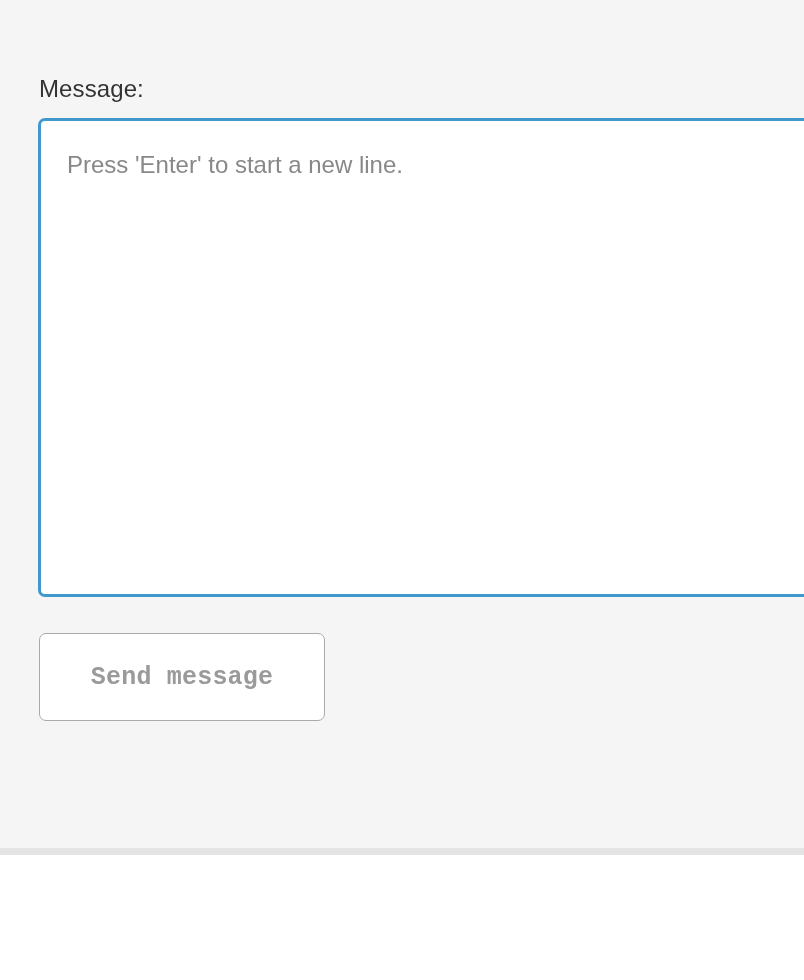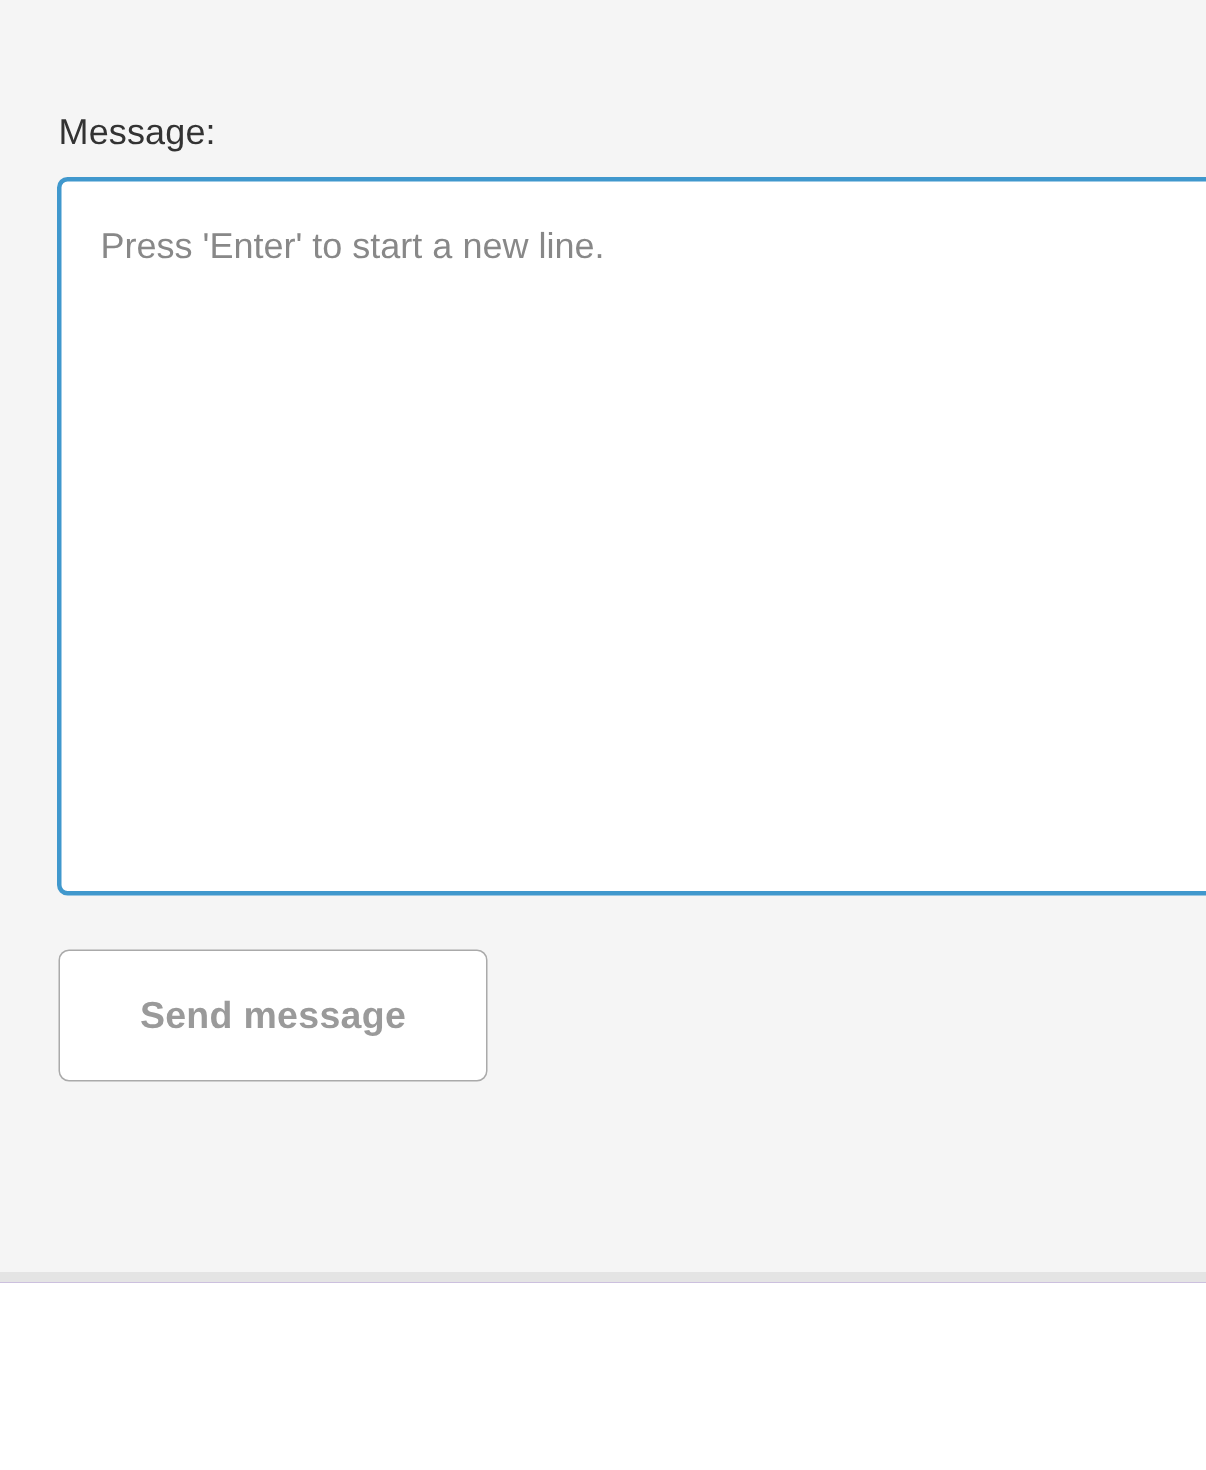--- a/index.html
+++ b/index.html
@@ -96,21 +96,21 @@
   .send-button {
     position: absolute;
     left: 39px;
     top: 633px;
     width: 286px;
     height: 88px;
     box-sizing: border-box;
     background: #ffffff;
     border: 1px solid #aaaaaa;
     border-radius: 7px;
-    font-family: Liberation Sans, sans-serif;
+    font-family: Liberation Mono, monospace;
     font-size: 25px;
     font-weight: bold;
     color: #9a9a9a;
     letter-spacing: 0.2px;
     cursor: pointer;
     padding: 0;
     text-align: center;
   }
 </style>
 </head>

